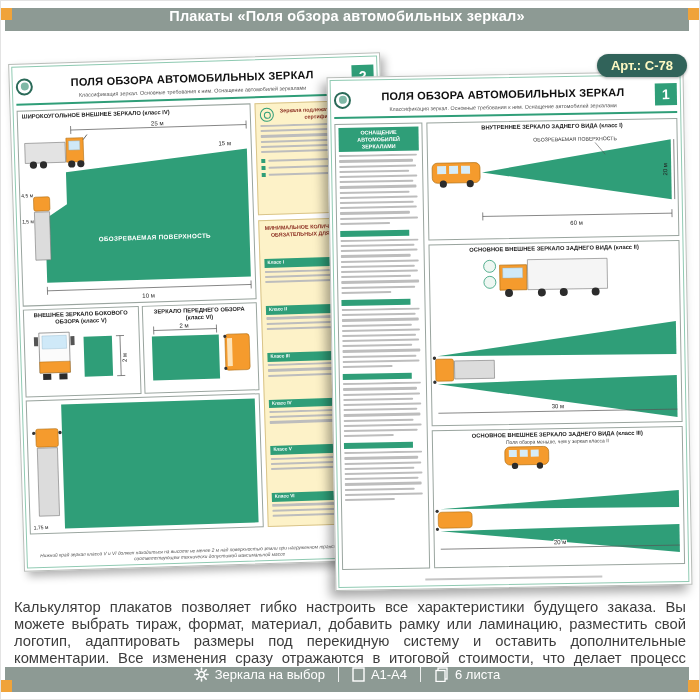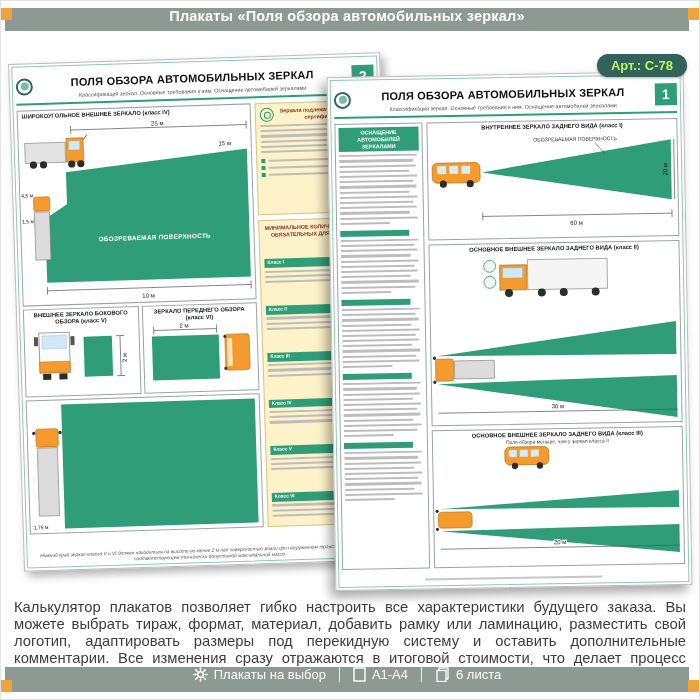--- a/index.html
+++ b/index.html
@@ -15,21 +15,21 @@
 
   
   .bar{position:absolute;left:5px;right:11px;background:#8d9a94;color:#fff;display:flex;align-items:flex-start;justify-content:center;z-index:30}
   .top-bar{top:8px;height:23px}
   .top-bar h1{font-size:14.5px;font-weight:bold;letter-spacing:.2px;color:#fff}
   .bottom-bar{bottom:8px;height:25px;gap:13px;font-size:13px}
   .f-item{display:flex;align-items:center;gap:6px}
   .f-div{width:1px;height:15px;background:rgba(255,255,255,.85)}
 
   
-  .art-badge{position:absolute;top:54px;right:13px;z-index:40;background:#31635a;color:#bef264;
+  .art-badge{position:absolute;top:54px;right:13px;z-index:40;background:#31635a;color:#fef9c3;
     font-size:13px;font-weight:bold;padding:4px 14px;border-radius:13px;box-shadow:0 1px 3px rgba(0,0,0,.35)}
 
   
   .poster{position:absolute;background:#fff;border:1px solid #b9bdb9;box-shadow:4px 5px 9px rgba(0,0,0,.30)}
   .poster::before{content:"";position:absolute;inset:2px;border:1px solid #8fcab2;pointer-events:none}
   .poster-2{left:16px;top:58px;width:372px;height:508px;transform:rotate(-1.8deg);z-index:5}
   .poster-1{left:331px;top:74px;width:357px;height:514px;transform:rotate(-1deg);z-index:10;box-shadow:-5px 6px 11px rgba(0,0,0,.35)}
 
   .p-head{position:absolute;left:6px;top:5px;right:6px;height:36px;display:flex;align-items:center;gap:6px;border-bottom:2px solid #2f9e78}
   .p-logo{flex:0 0 auto;width:17px;height:17px;border-radius:50%;border:2px solid #2a6a58;position:relative}
@@ -511,21 +511,21 @@
         <line x1="8" y1="1" x2="8" y2="3.2"></line>
           <line x1="8" y1="12.8" x2="8" y2="15"></line>
         <line x1="1" y1="8" x2="3.2" y2="8"></line>
           <line x1="12.8" y1="8" x2="15" y2="8"></line>
         <line x1="3.05" y1="3.05" x2="4.6" y2="4.6"></line>
           <line x1="11.4" y1="11.4" x2="12.95" y2="12.95"></line>
         <line x1="3.05" y1="12.95" x2="4.6" y2="11.4"></line>
           <line x1="11.4" y1="4.6" x2="12.95" y2="3.05"></line>
       </g>
     </svg>
-    <span>Плакаты на выбор</span>
+    <span>Зеркала на выбор</span>
   </div>
   <span class="f-div"></span>
   <div class="f-item">
     <svg width="13" height="15" viewBox="0 0 13 15">
       <rect x="1" y="1" width="11" height="13" fill="none" stroke="#fff" stroke-width="1.4"></rect>
     </svg>
     <span>А1-А4</span>
   </div>
   <span class="f-div"></span>
   <div class="f-item">

